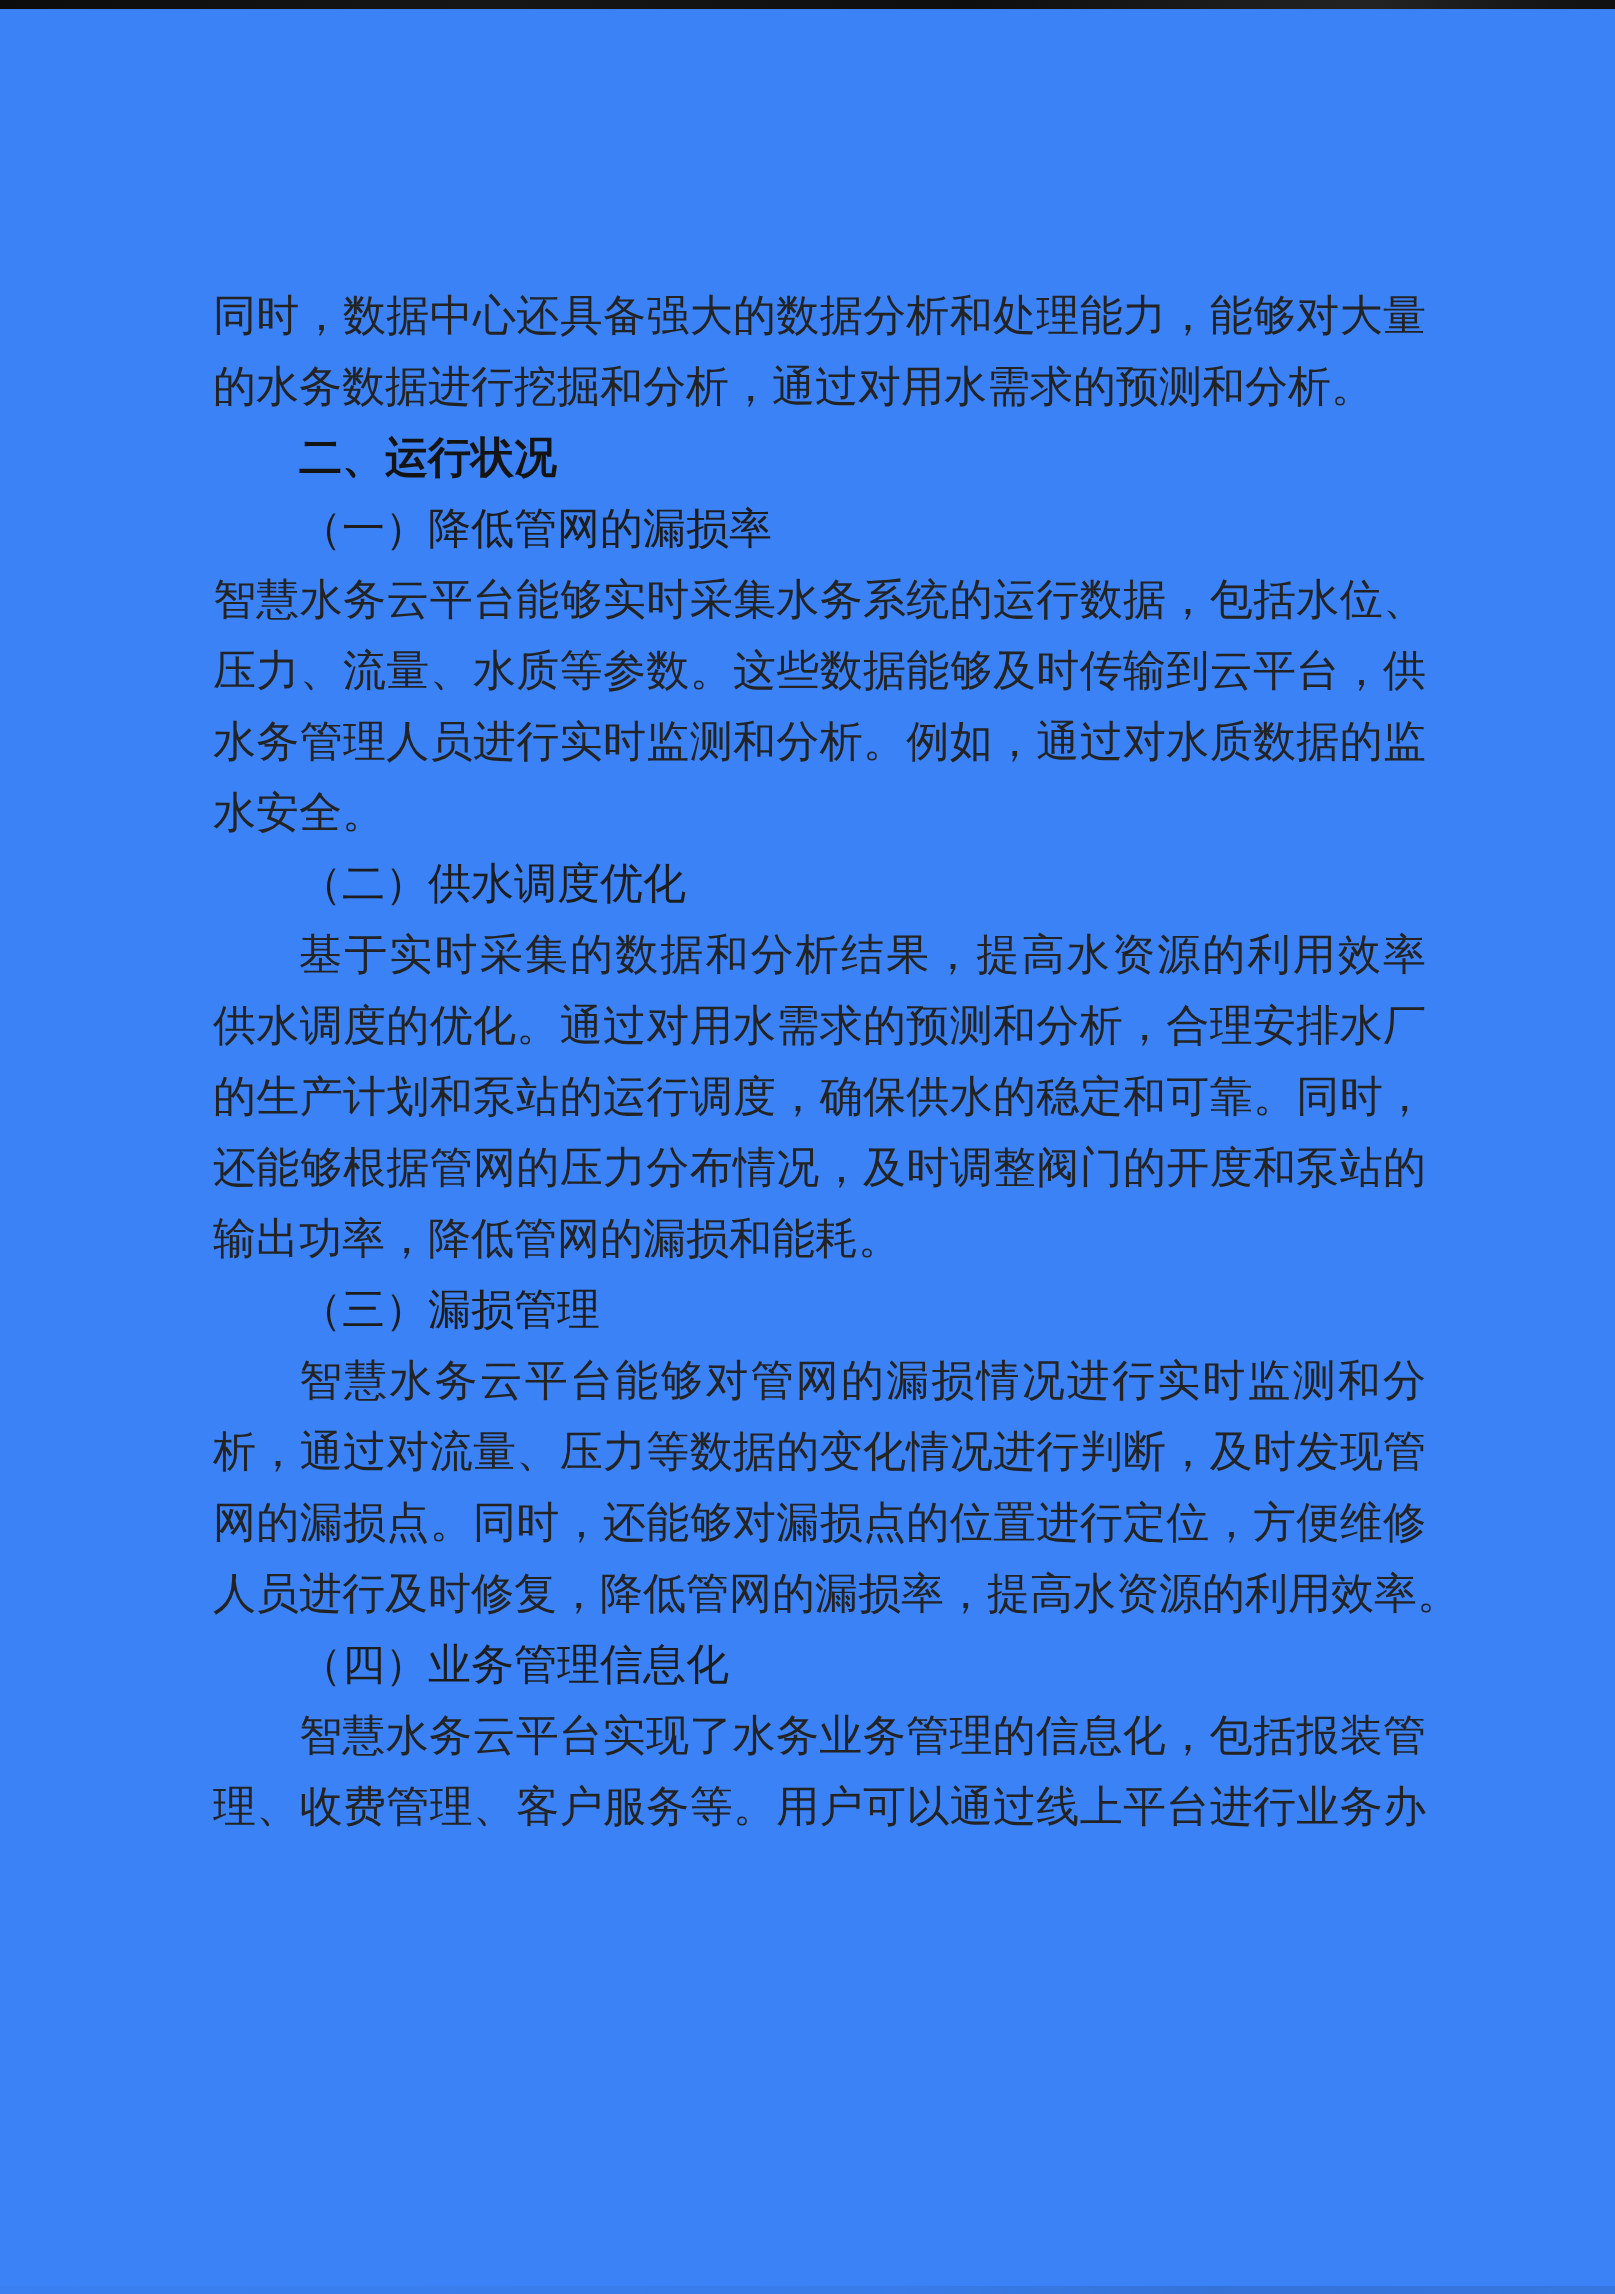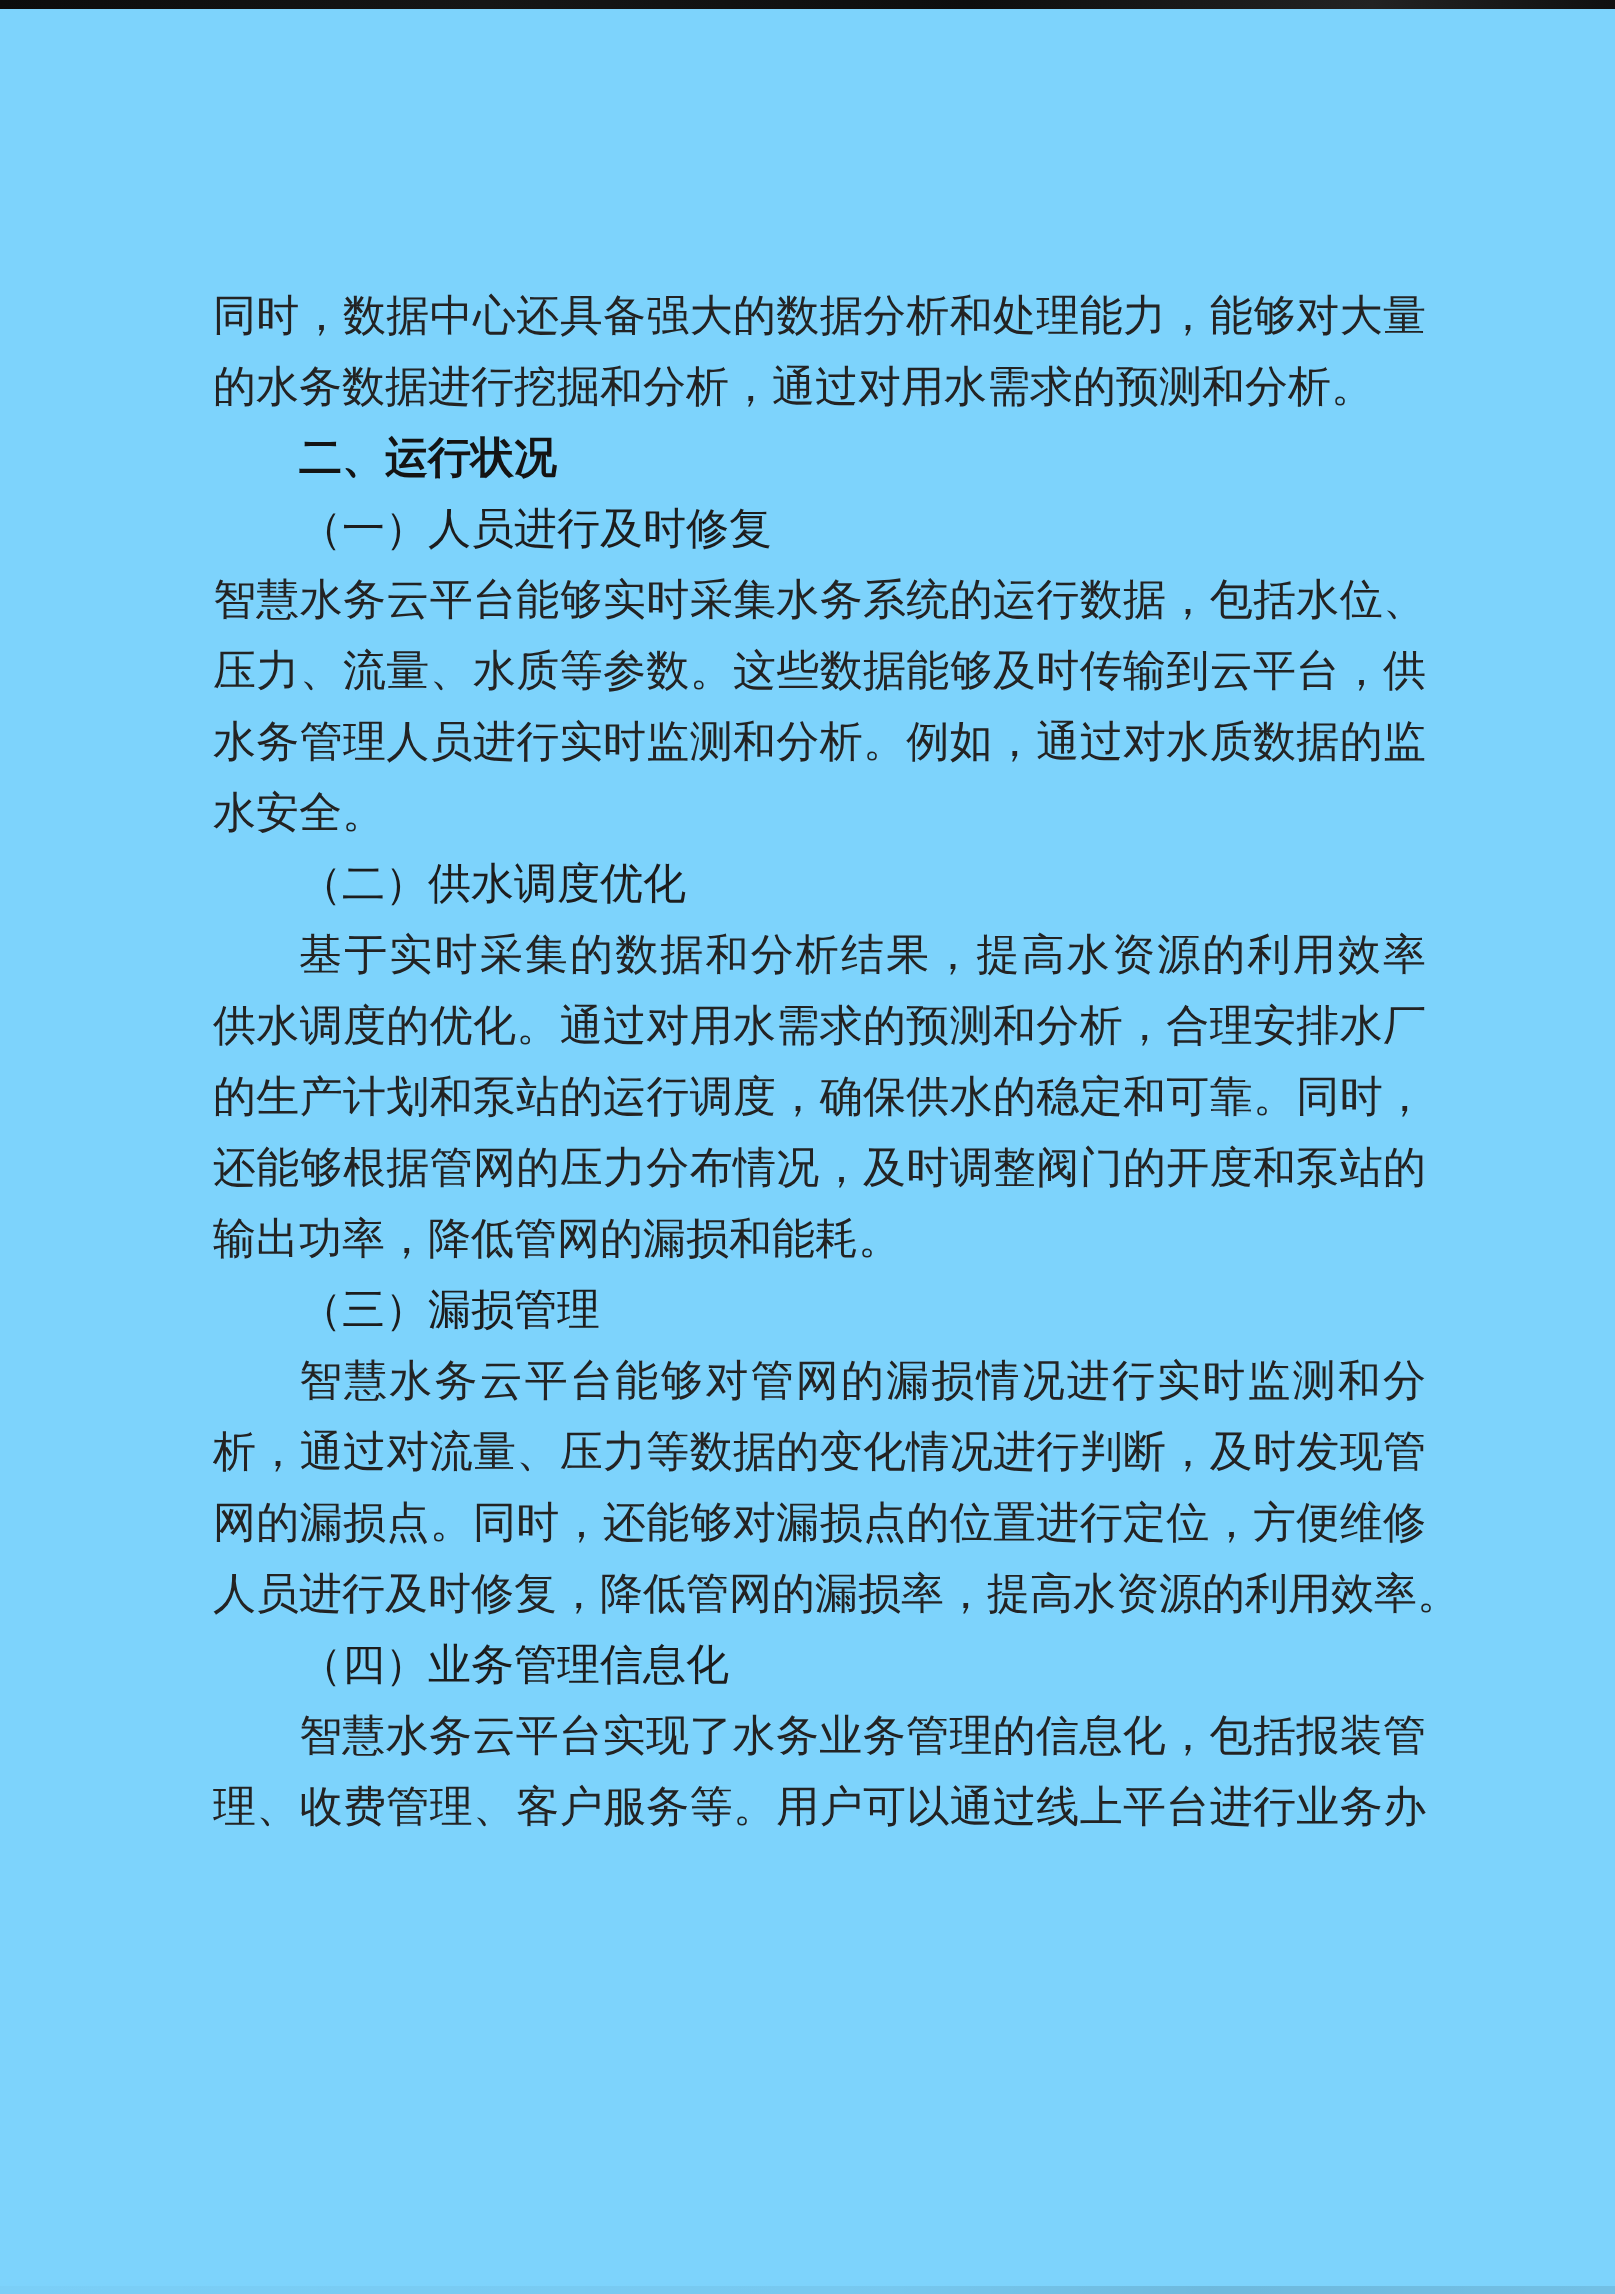--- a/index.html
+++ b/index.html
@@ -10,21 +10,21 @@
   body {
     width: 1615px;
     height: 2295px;
     position: relative;
     overflow: hidden;
     font-family: "Liberation Serif", "DejaVu Serif", serif;
   }
   .scan-page {
     position: absolute;
     inset: 0;
-    background: #7dd3fc;
+    background: #3b82f6;
     font-family: Liberation Serif, serif;
   }
   
   .scan-top-edge {
     position: absolute;
     top: 0; left: 0; right: 0;
     height: 8.8px;
     background: linear-gradient(to right, #0c0c0c, #161616 30%, #0e0e0e 60%, #232323 85%, #101010);
   }
   
@@ -66,21 +66,21 @@
 </style>
 </head>
 <body>
 
 <div class="scan-page">
   <div class="scan-top-edge"></div>
   <div class="text-block">
       <div class="line body fill">同时，数据中心还具备强大的数据分析和处理能力，能够对大量</div>
       <div class="line body">的水务数据进行挖掘和分析，通过对用水需求的预测和分析。</div>
       <div class="line heading indent">二、运行状况</div>
-      <div class="line subheading indent">（一）人员进行及时修复</div>
+      <div class="line subheading indent">（一）降低管网的漏损率</div>
       <div class="line body fill">智慧水务云平台能够实时采集水务系统的运行数据，包括水位、</div>
       <div class="line body fill">压力、流量、水质等参数。这些数据能够及时传输到云平台，供</div>
       <div class="line body fill">水务管理人员进行实时监测和分析。例如，通过对水质数据的监</div>
       <div class="line body">水安全。</div>
       <div class="line subheading indent">（二）供水调度优化</div>
       <div class="line body indent fill">基于实时采集的数据和分析结果，提高水资源的利用效率</div>
       <div class="line body fill">供水调度的优化。通过对用水需求的预测和分析，合理安排水厂</div>
       <div class="line body fill">的生产计划和泵站的运行调度，确保供水的稳定和可靠。同时，</div>
       <div class="line body fill">还能够根据管网的压力分布情况，及时调整阀门的开度和泵站的</div>
       <div class="line body">输出功率，降低管网的漏损和能耗。</div>

